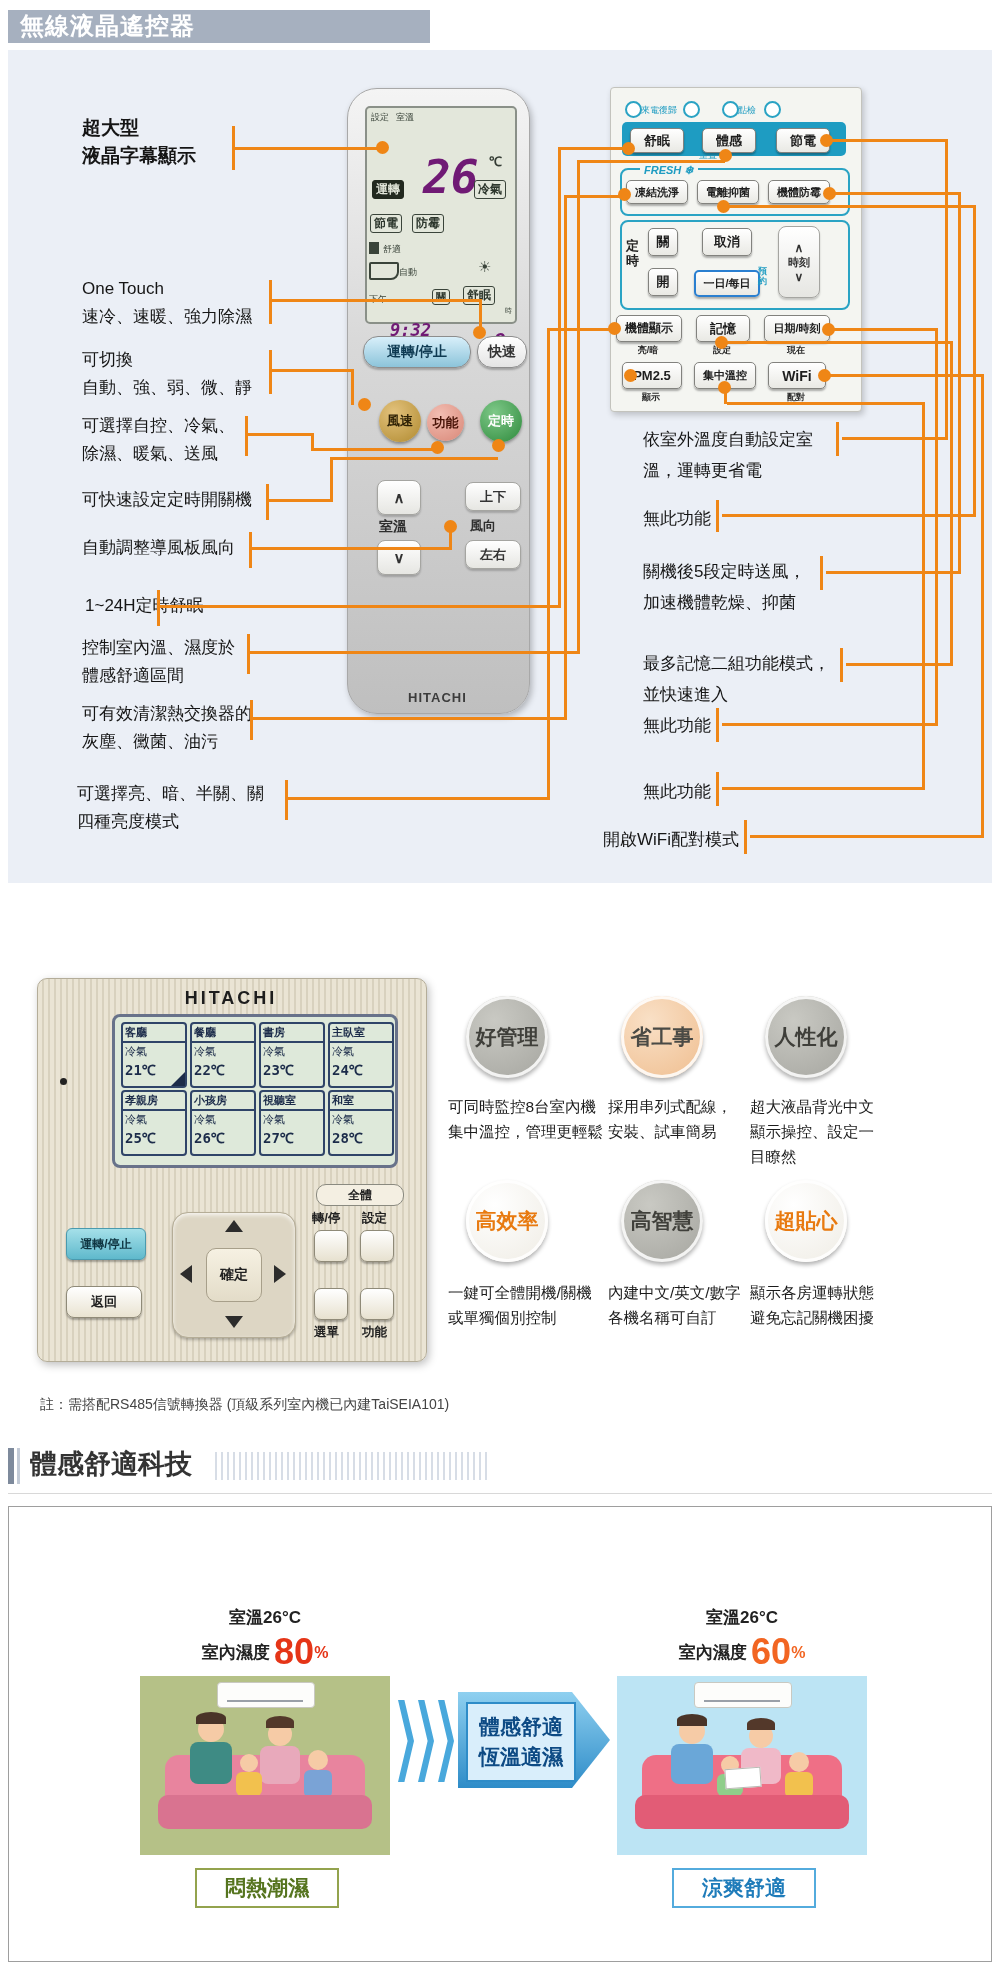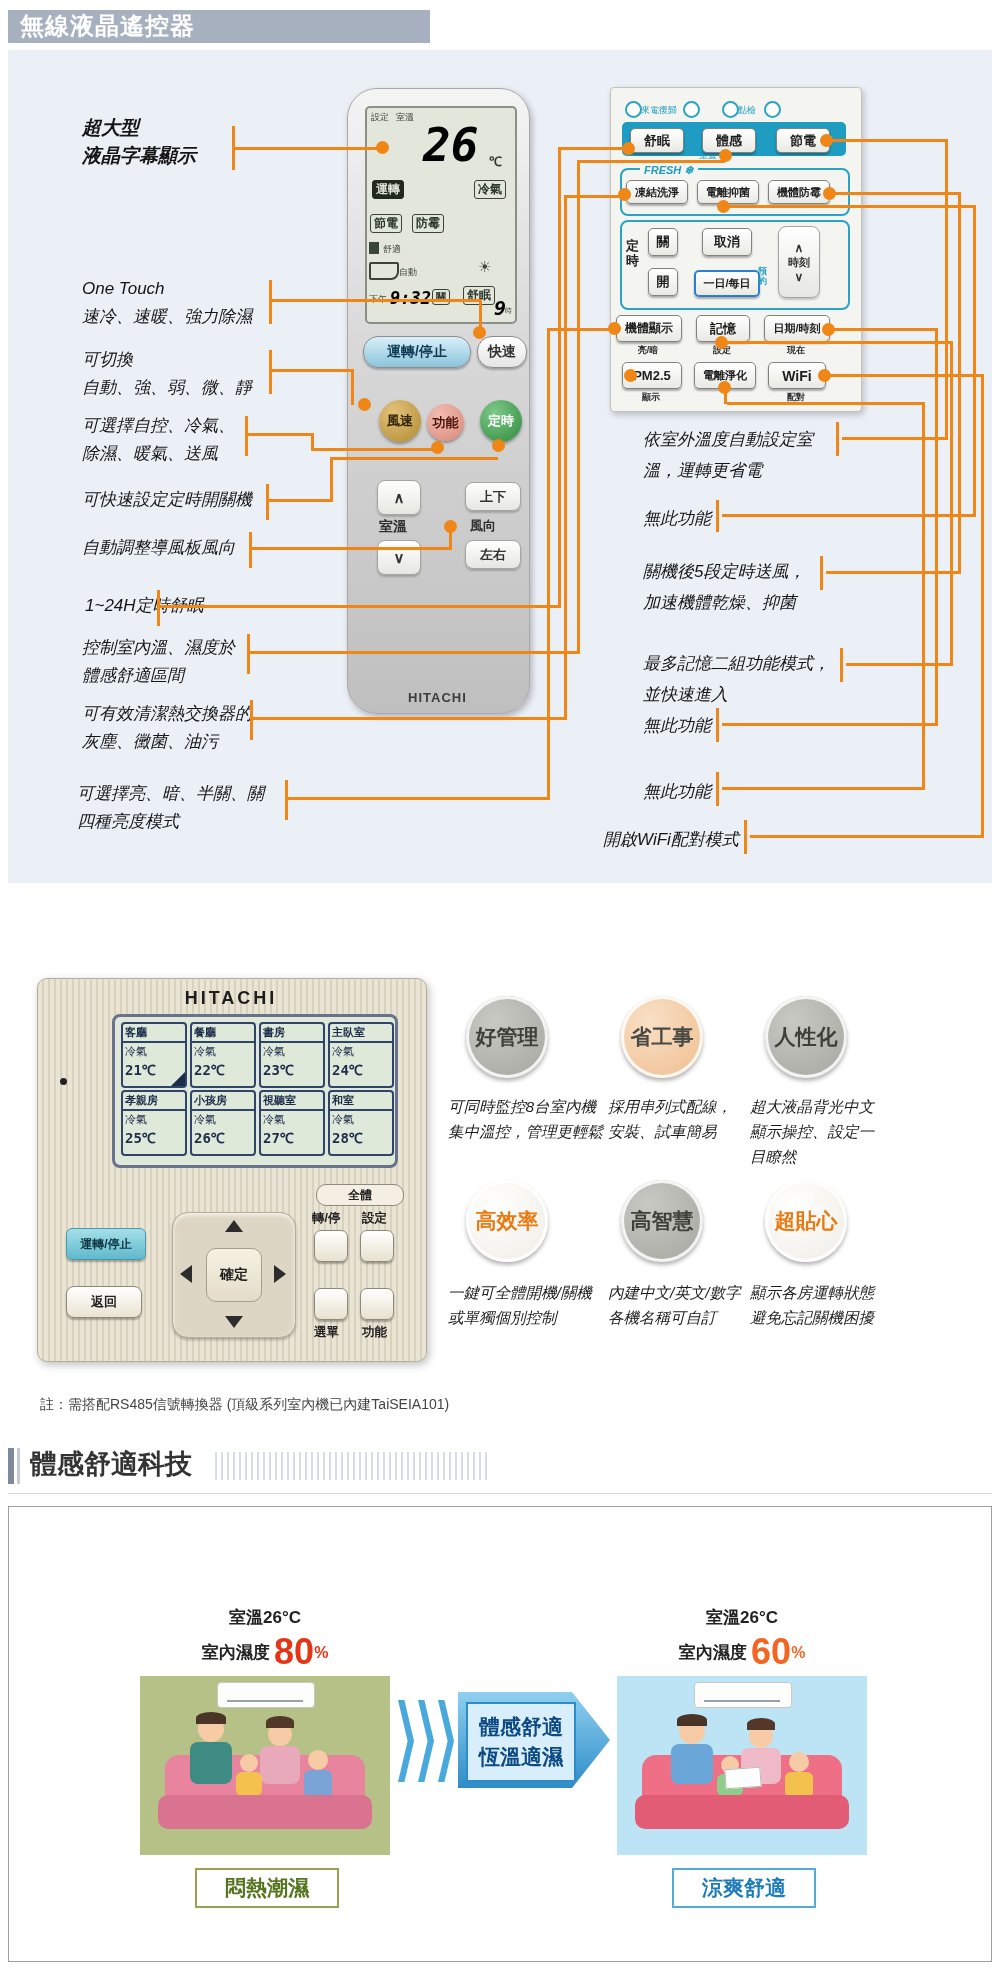--- a/index.html
+++ b/index.html
@@ -1,38 +1,38 @@
 <!DOCTYPE html>
 <html><head>
 <meta charset="utf-8">
 <style>
   html,body{margin:0;padding:0;background:#fff;}
   #page{position:relative;width:1000px;height:1968px;background:#fff;overflow:hidden;
         font-family:"Liberation Sans",sans-serif;color:#1a1a1a;}
   .abs{position:absolute;}
-  .pre{white-space:pre-line;font-style:italic;}
+  .pre{white-space:pre-line;}
   
   .secbar{background:#a6b0bf;color:#fff;display:flex;align-items:baseline;padding-left:12px;}
   .secbar .big{font-size:24px;font-weight:bold;letter-spacing:1px;}
   .secbar .small{font-size:17px;margin-left:10px;}
   
   .panel1{background:#ebeff6;}
   .callout{font-size:17px;line-height:28px;color:#151515;}
   .callout.b1{font-size:19px;font-weight:bold;}
   .rcallout{font-size:17px;line-height:31px;color:#151515;}
   .hl{background:#ef8616;height:3px;}
   .vl{background:#ef8616;width:3px;}
   .tick{background:#ef8616;width:3px;}
   .dot{width:13px;height:13px;border-radius:50%;background:#ef8616;}
   
   .remote{background:linear-gradient(180deg,#f4f4f4 0%,#d9d9d9 40%,#bfbfbf 100%);
           border:1px solid #a8a8a8;border-radius:30px;box-shadow:2px 3px 6px rgba(0,0,0,.25);}
   .lcd{background:#e3e7db;border:2px solid #8a9088;border-radius:5px;color:#2c362c;}
   .lcdtiny{font-size:9px;color:#3a443a;}
-  .seg{font-family:"DejaVu Sans Mono",monospace;font-style:italic;font-weight:bold;color:#000000;}
+  .seg{font-family:"DejaVu Sans Mono",monospace;font-style:italic;font-weight:bold;color:#701a75;margin-top:32px;}
   .ltag{border:1.5px solid #3a443a;border-radius:3px;padding:0 3px;font-size:12px;font-weight:bold;color:#2c362c;}
   .ltag.inv{background:#22291f;color:#e3e7db;border-color:#22291f;}
   .oval{border-radius:15px;border:1px solid #8d8d8d;display:flex;align-items:center;justify-content:center;
         font-weight:bold;box-shadow:0 2px 2px rgba(0,0,0,.25);}
   .oval.blue{background:linear-gradient(180deg,#d8effa,#8cc4da);color:#0e3a52;}
   .oval.white{background:linear-gradient(180deg,#fff,#e4e4e4);color:#333;}
   .rbtn{border-radius:50%;display:flex;align-items:center;justify-content:center;font-weight:bold;
         box-shadow:0 2px 3px rgba(0,0,0,.35);}
   .navbtn{background:linear-gradient(180deg,#fff,#e6e6e2);border:1px solid #a5a5a1;border-radius:8px;
         display:flex;align-items:center;justify-content:center;font-weight:bold;color:#333;box-shadow:0 2px 2px rgba(0,0,0,.2);}
@@ -178,21 +178,21 @@
   </div>
 
   <div class="abs pbtn" style="left:616px;top:315px;width:64px;height:25px;font-size:12px;">機體顯示</div>
   <div class="abs sublab" style="left:616px;top:344px;width:64px;">亮/暗</div>
   <div class="abs pbtn" style="left:696px;top:315px;width:52px;height:25px;font-size:13px;">記憶</div>
   <div class="abs sublab" style="left:696px;top:344px;width:52px;">設定</div>
   <div class="abs pbtn" style="left:764px;top:315px;width:64px;height:25px;font-size:11px;">日期/時刻</div>
   <div class="abs sublab" style="left:764px;top:344px;width:64px;">現在</div>
   <div class="abs pbtn" style="left:622px;top:362px;width:58px;height:25px;font-size:13px;">PM2.5</div>
   <div class="abs sublab" style="left:622px;top:391px;width:58px;">顯示</div>
-  <div class="abs pbtn" style="left:694px;top:362px;width:60px;height:25px;font-size:11px;">電離淨化</div>
+  <div class="abs pbtn" style="left:694px;top:362px;width:60px;height:25px;font-size:11px;">集中溫控</div>
   <div class="abs pbtn" style="left:768px;top:362px;width:56px;height:25px;font-size:14px;">WiFi</div>
   <div class="abs sublab" style="left:768px;top:391px;width:56px;">配對</div>
 
   <div class="abs tick" style="left:232px;top:126px;height:44px;"></div>
   <div class="abs hl" style="left:235px;top:147px;width:147px;"></div>
   <div class="abs dot" style="left:376px;top:141px;"></div>
   <div class="abs tick" style="left:269px;top:280px;height:44px;"></div>
   <div class="abs hl" style="left:272px;top:299px;width:210px;"></div>
   <div class="abs vl" style="left:479px;top:299px;height:30px;"></div>
   <div class="abs dot" style="left:473px;top:326px;"></div>

